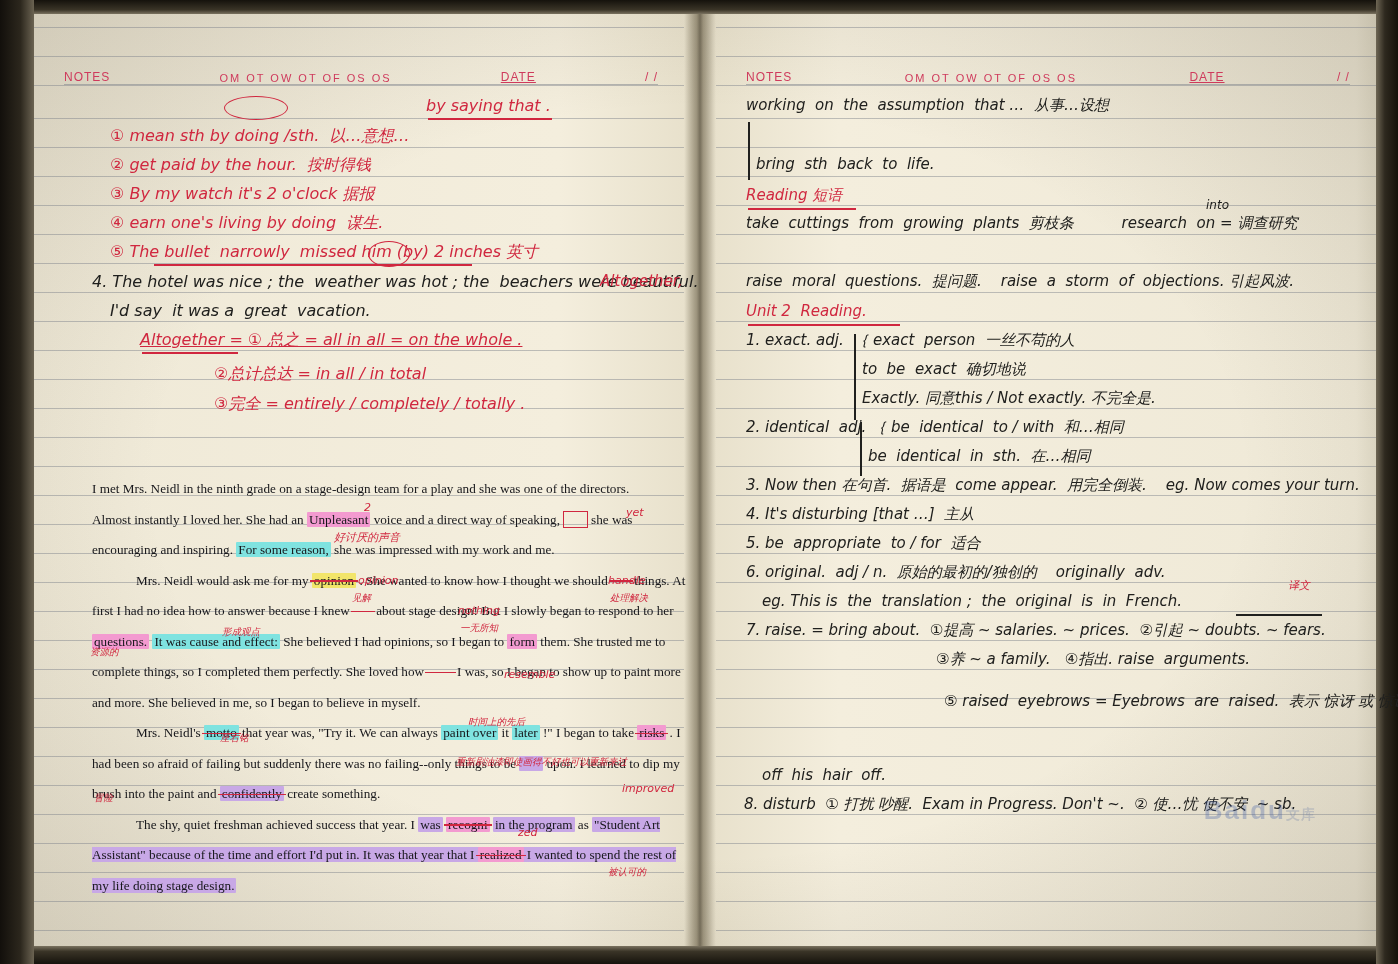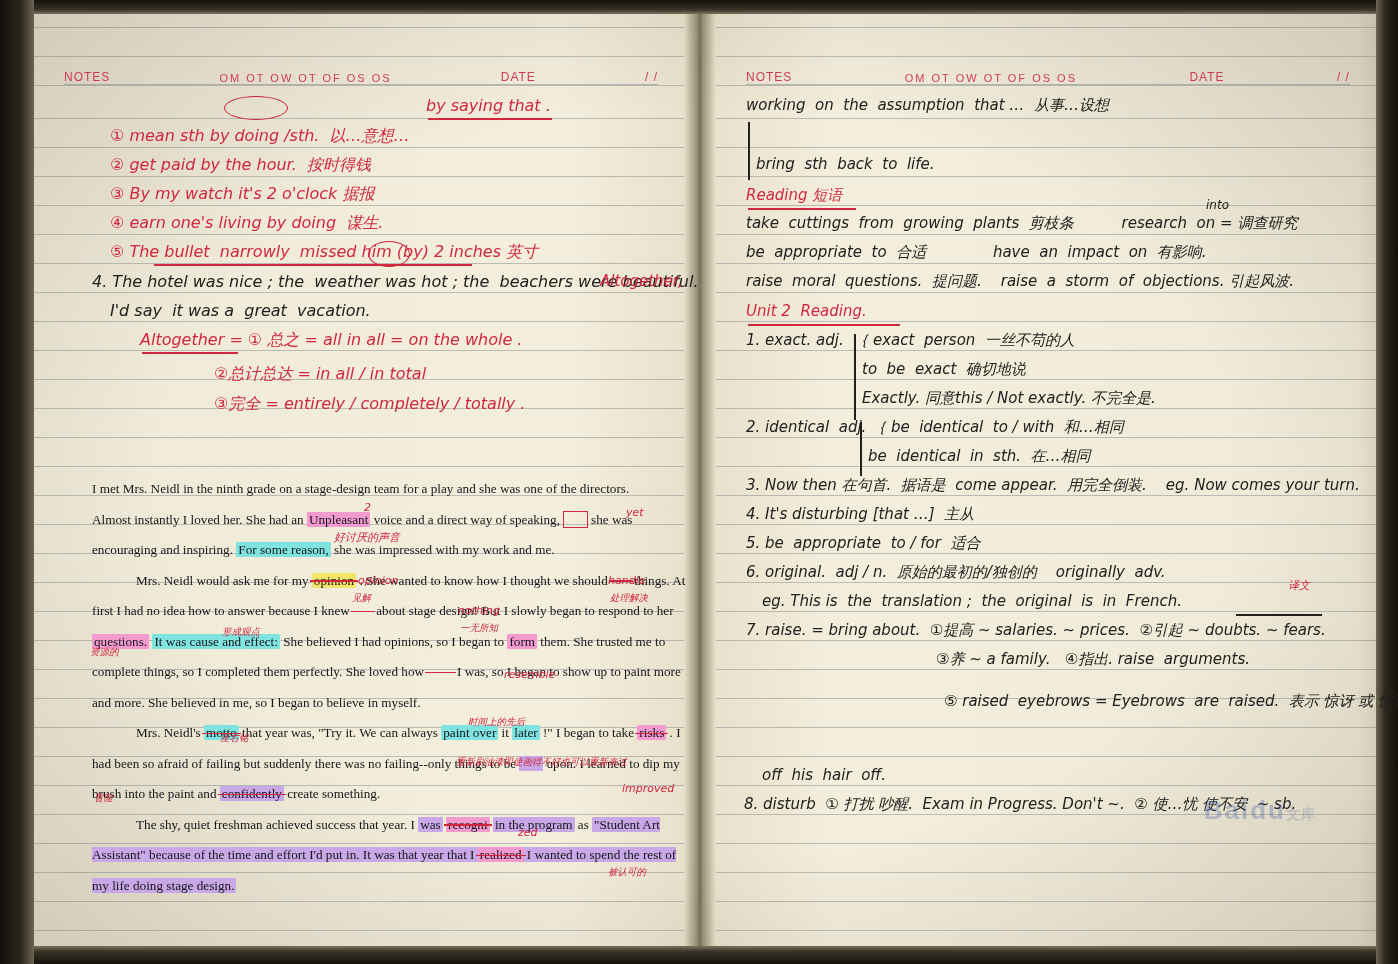--- a/index.html
+++ b/index.html
@@ -34,21 +34,21 @@
 
   
   .rules{position:absolute;left:0;right:0;top:0;bottom:0;
     background-image:repeating-linear-gradient(180deg, rgba(150,150,155,0.0) 0px, rgba(150,150,155,0.0) 28px, rgba(120,125,135,0.45) 28px, rgba(120,125,135,0.45) 29px);
     background-position:0 76px;}
   .hdr{position:absolute;left:30px;right:26px;top:48px;height:22px;
     border-bottom:1px solid rgba(120,125,135,0.5);
     display:flex;align-items:flex-end;justify-content:space-between;
     color:#cf3a5c;font-size:12px;letter-spacing:1px;font-family:"Liberation Sans",sans-serif;}
   .hdr .mid{letter-spacing:2px;font-size:11px;}
-  .hdr .date{letter-spacing:1px;}
+  .hdr .date{letter-spacing:1px;text-decoration:underline;}
   .hdr .slash{color:#cf3a5c;}
 
   
   .hw{position:absolute;font-family:"DejaVu Sans",sans-serif;
       font-style:italic;white-space:pre;}
   .red{color:#d0273f;}
   .blk{color:#20201e;}
 
   
   .passage{position:absolute;left:58px;top:460px;width:600px;
@@ -107,21 +107,21 @@
     <div class="hw red" style="left:76px;top:170px;font-size:16px;">③ By my watch it's 2 o'clock 据报</div>
     <div class="hw red" style="left:76px;top:199px;font-size:16px;">④ earn one's living by doing  谋生.</div>
     <div class="hw red" style="left:76px;top:228px;font-size:16px;font-style:italic;">⑤ The bullet  narrowly  missed him (by) 2 inches 英寸</div>
     <div class="ubar" style="left:120px;top:250px;width:318px;"></div>
     <div class="circ" style="left:334px;top:227px;width:40px;height:24px;"></div>
 
     <div class="hw blk" style="left:58px;top:258px;font-size:16px;">4. The hotel was nice ; the  weather was hot ; the  beachers were beautiful.</div>
     <div class="hw red" style="left:566px;top:258px;font-size:15px;">Altogether,</div>
     <div class="hw blk" style="left:76px;top:287px;font-size:16px;">I'd say  it was a  great  vacation.</div>
 
-    <div class="hw red" style="left:106px;top:316px;font-size:16px;">Altogether = ① 总之 = all in all = on the whole .</div>
+    <div class="hw red" style="left:106px;top:316px;font-size:16px;text-decoration:underline;">Altogether = ① 总之 = all in all = on the whole .</div>
     <div class="ubar" style="left:108px;top:338px;width:96px;"></div>
     <div class="hw red" style="left:180px;top:350px;font-size:16px;">②总计总达 = in all / in total</div>
     <div class="hw red" style="left:180px;top:380px;font-size:16px;">③完全 = entirely / completely / totally .</div>
 
     <div class="passage">
       <p>I met Mrs. Neidl in the ninth grade on a stage-design team for a play and she was one of the directors.</p>
       <p>Almost instantly I loved her. She had an <span class="hl hl-pink">Unpleasant</span> voice and a direct way of speaking, <span style="border:1px solid #d0273f;padding:0 3px;">&nbsp;&nbsp;&nbsp;&nbsp;&nbsp;</span> she was encouraging and inspiring. <span class="hl hl-cyan">For some reason,</span> she was impressed with my work and me.</p>
       <p class="indent">Mrs. Neidl would ask me for my <span class="hl hl-yellow strike">opinion</span> . She wanted to know how I thought we should <span class="strike">&nbsp;&nbsp;&nbsp;&nbsp;&nbsp;&nbsp;</span> things. At first I had no idea how to answer because I knew <span class="strike">&nbsp;&nbsp;&nbsp;&nbsp;&nbsp;&nbsp;</span> about stage design! But I slowly began to respond to her <span class="hl hl-pink">questions.</span> <span class="hl hl-cyan">It was cause and effect:</span> She believed I had opinions, so I began to <span class="hl hl-pink">form</span> them. She trusted me to complete things, so I completed them perfectly. She loved how <span class="strike">&nbsp;&nbsp;&nbsp;&nbsp;&nbsp;&nbsp;&nbsp;&nbsp;</span> I was, so I began to show up to paint more and more. She believed in me, so I began to believe in myself.</p>
       <p class="indent">Mrs. Neidl's <span class="hl hl-cyan strike">motto</span> that year was, "Try it. We can always <span class="hl hl-cyan">paint over</span> it <span class="hl hl-cyan">later</span> !" I began to take <span class="hl hl-pink strike">risks</span> . I had been so afraid of failing but suddenly there was no failing--only things to be <span class="hl hl-violet">&nbsp;&nbsp;&nbsp;&nbsp;&nbsp;&nbsp;</span> upon. I learned to dip my brush into the paint and <span class="hl hl-violet strike">confidently</span> create something.</p>
       <p class="indent">The shy, quiet freshman achieved success that year. I <span class="hl hl-violet">was</span> <span class="hl hl-pink strike">recogni</span> <span class="hl hl-violet">in the program</span> as <span class="hl hl-violet">"Student Art Assistant" because of the time and effort I'd put in. It was that year that I <span class="hl hl-pink strike">realized</span> I wanted to spend the rest of my life doing stage design.</span></p>
@@ -161,21 +161,20 @@
     <div class="hw blk" style="left:30px;top:82px;font-size:15px;">working  on  the  assumption  that …  从事…设想</div>
     <div class="hw blk" style="left:40px;top:141px;font-size:15px;">bring  sth  back  to  life.</div>
     <div class="vbar" style="left:32px;top:108px;height:58px;"></div>
 
     <div class="hw red" style="left:30px;top:172px;font-size:15px;">Reading 短语</div>
     <div class="ubar" style="left:32px;top:194px;width:108px;"></div>
 
     <div class="hw blk" style="left:30px;top:200px;font-size:15px;">take  cuttings  from  growing  plants  剪枝条          research  on = 调查研究</div>
     <div class="hw blk" style="left:490px;top:184px;font-size:12px;">into</div>
 
-    <div class="hw blk" style="left:30px;top:229px;font-size:15px;">be  appropriate  to  合适              have  an  impact  on  有影响.</div>
     <div class="hw blk" style="left:30px;top:258px;font-size:15px;">raise  moral  questions.  提问题.    raise  a  storm  of  objections. 引起风波.</div>
 
     <div class="hw red" style="left:30px;top:288px;font-size:15px;">Unit 2  Reading.</div>
     <div class="ubar" style="left:32px;top:310px;width:152px;"></div>
 
     <div class="hw blk" style="left:30px;top:317px;font-size:15px;">1. exact. adj.  ｛ exact  person  一丝不苟的人</div>
     <div class="hw blk" style="left:146px;top:346px;font-size:15px;">to  be  exact  确切地说</div>
     <div class="hw blk" style="left:146px;top:375px;font-size:15px;">Exactly. 同意this / Not exactly. 不完全是.</div>
     <div class="vbar" style="left:138px;top:320px;height:86px;"></div>
 

